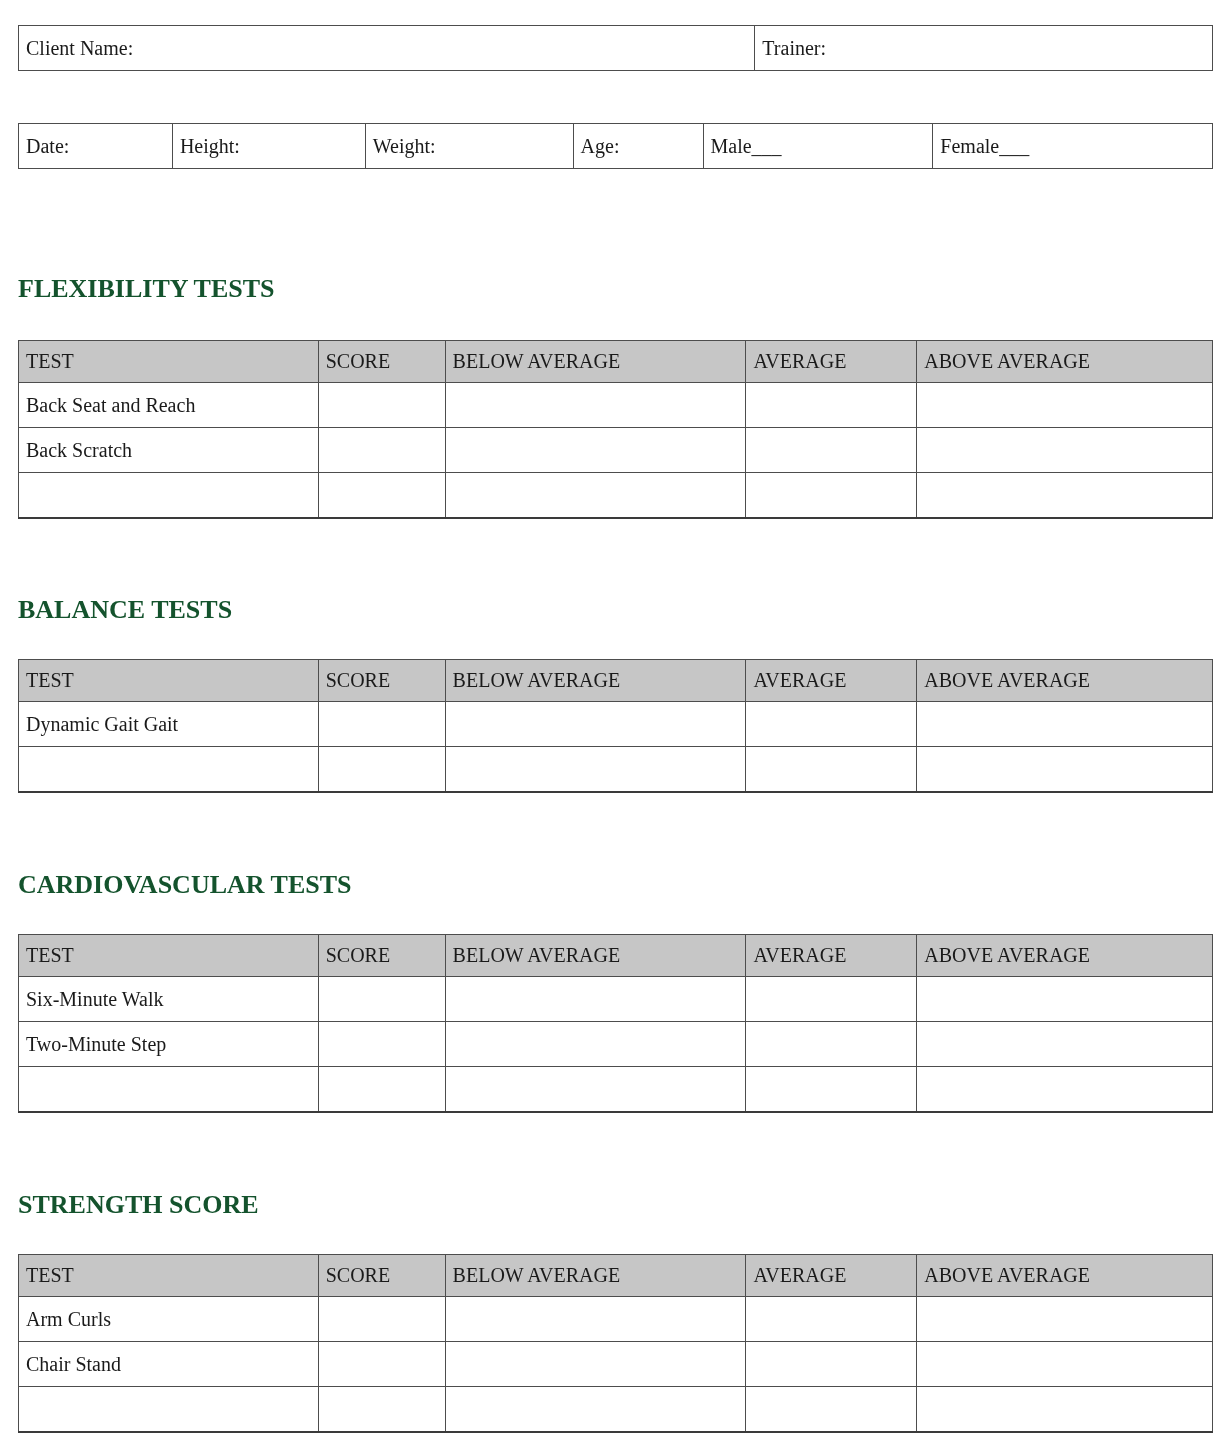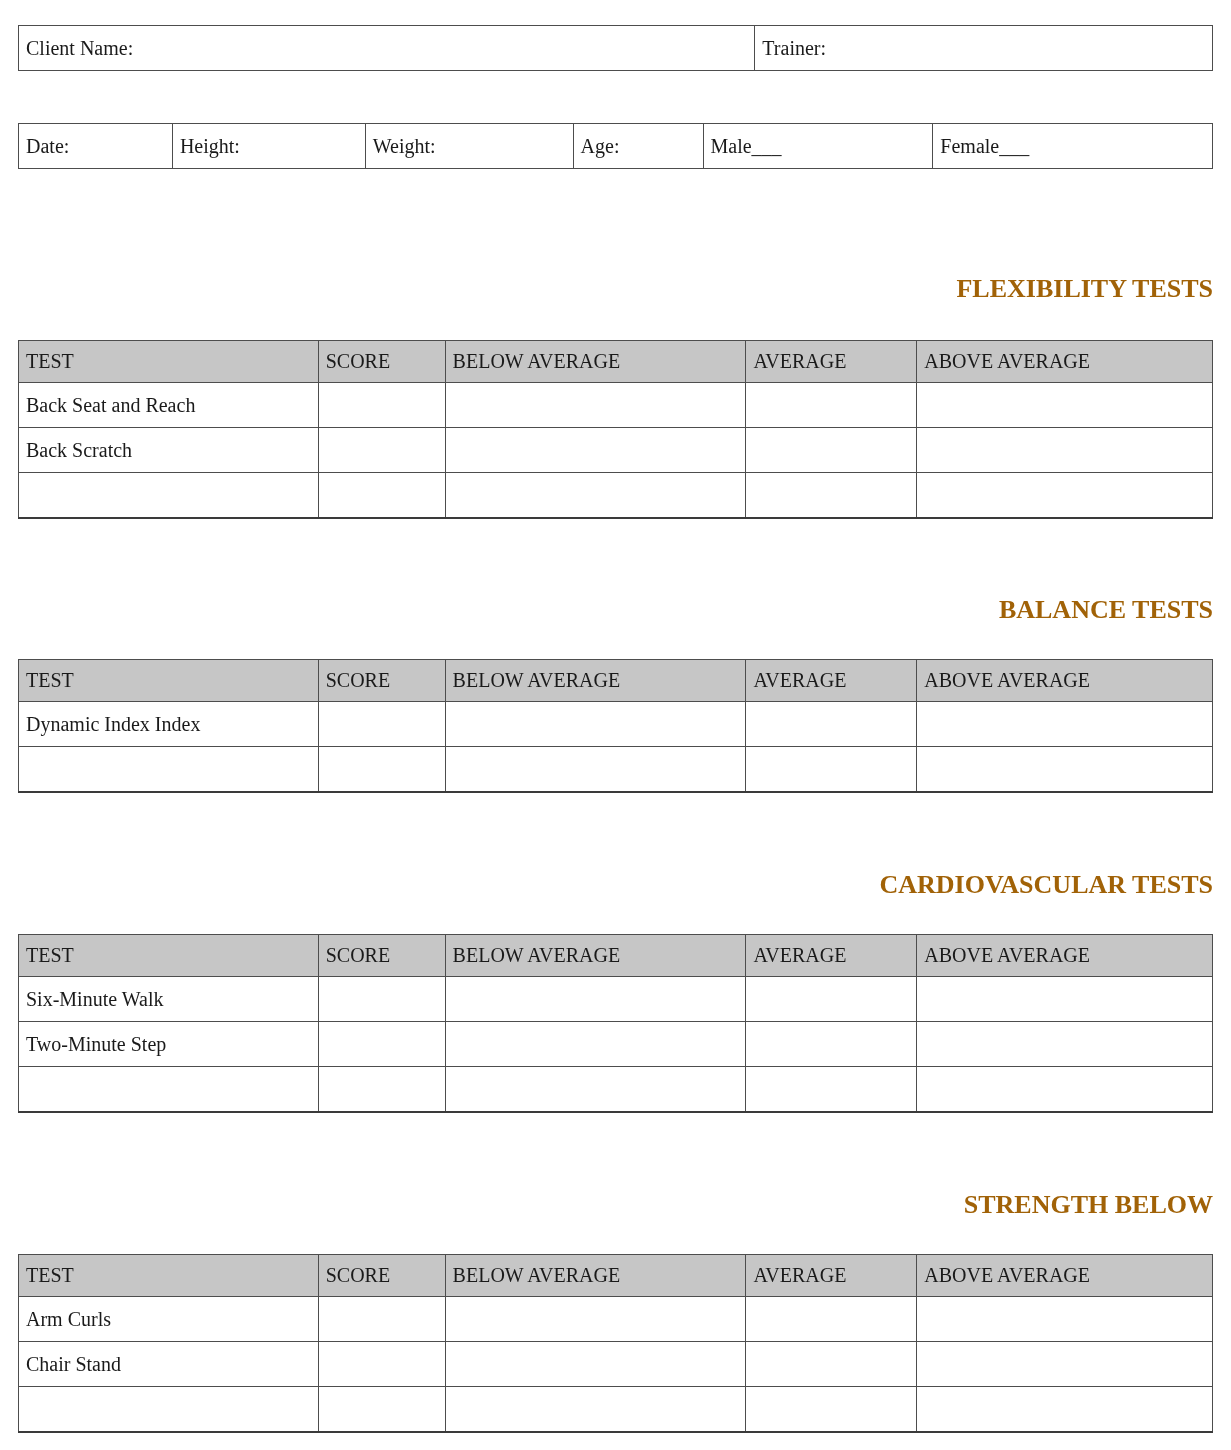--- a/index.html
+++ b/index.html
@@ -33,24 +33,24 @@
     overflow: hidden;
     white-space: nowrap;
   }
   .top-table  { margin-top: 25px; }
   .info-table { margin-top: 52px; }
   .top-table td, .info-table td { height: 40px; }
 
   .section-title {
     font-size: 26px;
     font-weight: bold;
-    text-align: right;
+    text-align: left;
     margin: 0;
     line-height: 36px;
-    color: #a16207;
+    color: #14532d;
   }
   .mt-flex-title     { margin-top: 102px; }
   .mt-title          { margin-top: 73px; }
   .mt-title-lg       { margin-top: 74px; }
   .test-table        { margin-top: 33px; border-bottom: 2px solid #3a3a3a; border-radius: 26px; }
   .test-table-tight  { margin-top: 31px; }
   .test-table th {
     background: #c6c6c6;
     height: 37px;
   }
@@ -151,21 +151,21 @@
       <tr>
         <th>TEST</th>
         <th>SCORE</th>
         <th>BELOW AVERAGE</th>
         <th>AVERAGE</th>
         <th>ABOVE AVERAGE</th>
       </tr>
     </thead>
     <tbody>
       <tr>
-        <td>Dynamic Index Index</td>
+        <td>Dynamic Gait Gait</td>
         <td></td>
         <td></td>
         <td></td>
         <td></td>
       </tr>
       <tr>
         <td></td>
         <td></td>
         <td></td>
         <td></td>
@@ -210,21 +210,21 @@
       <tr>
         <td></td>
         <td></td>
         <td></td>
         <td></td>
         <td></td>
       </tr>
     </tbody>
   </table>
 
-  <h2 class="section-title mt-title-lg">STRENGTH BELOW</h2>
+  <h2 class="section-title mt-title-lg">STRENGTH SCORE</h2>
   <table class="test-table test-table-tight">
     <colgroup>
       <col style="width:25.10%">
         <col style="width:10.63%">
         <col style="width:25.19%">
       <col style="width:14.31%">
         <col style="width:24.77%">
     </colgroup>
     <thead>
       <tr>

